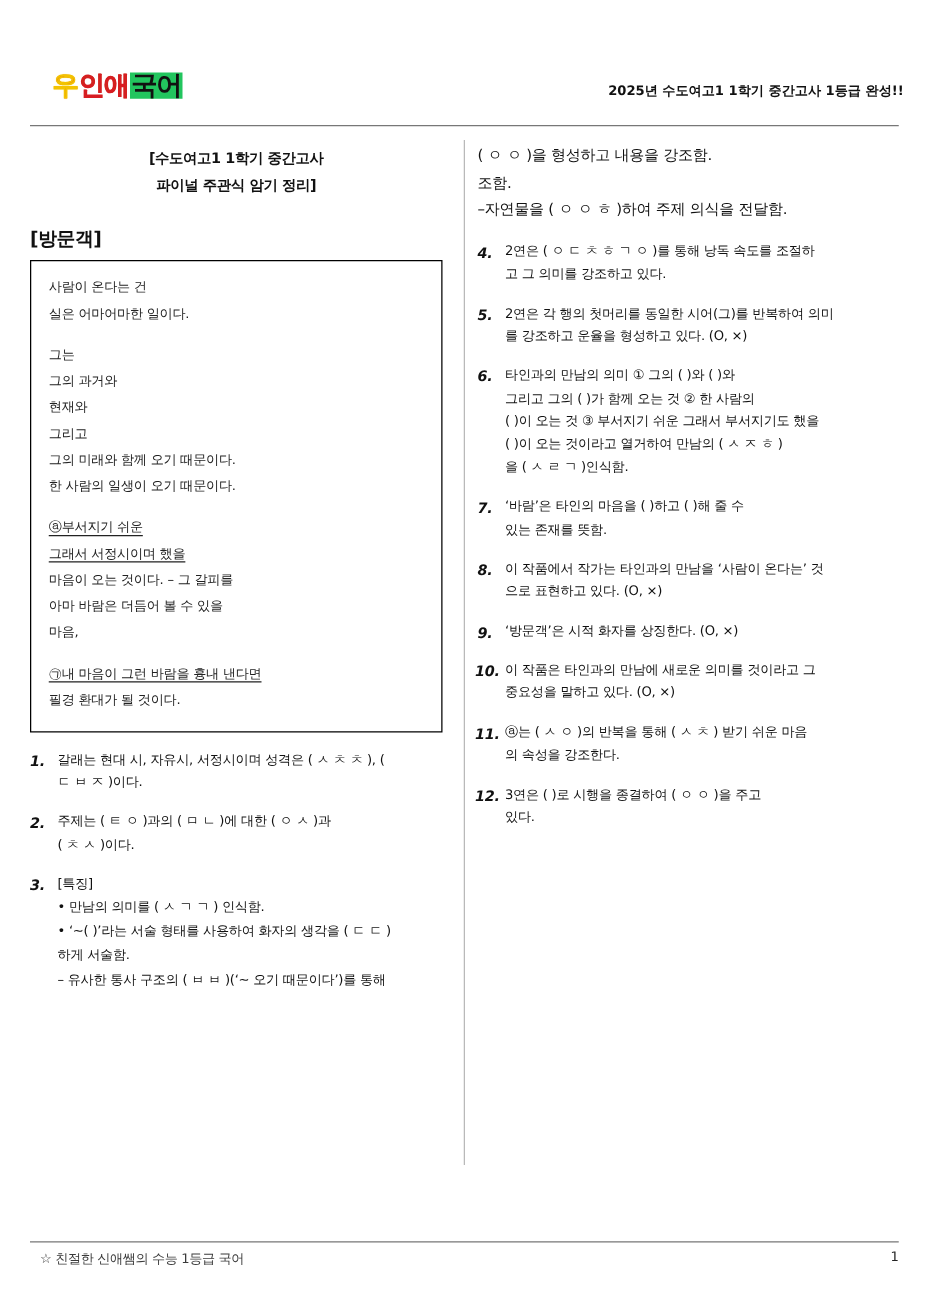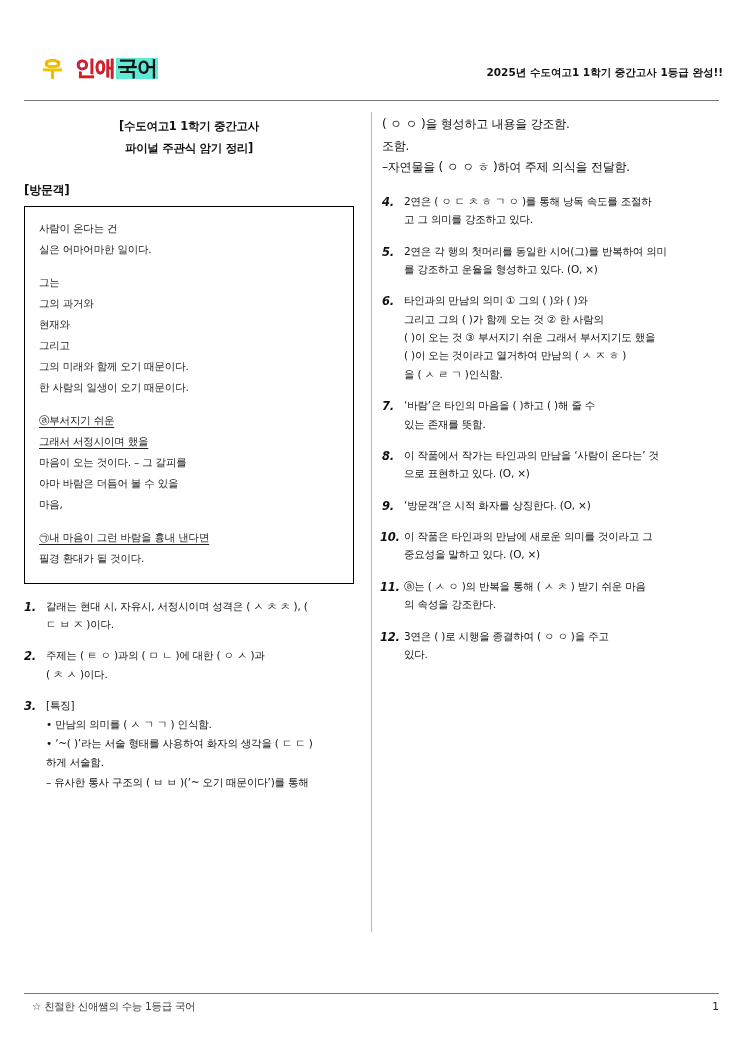--- a/index.html
+++ b/index.html
@@ -38,27 +38,27 @@
     font-size: 21px;
     letter-spacing: -1px;
     line-height: 1;
   }
   .logo .l1 {
     color: #d81c22;
     text-shadow: 0 0 1px #f6d000;
     -webkit-text-stroke: 0.6px #f3c300;
   }
   .logo .l2 {
-    color: #3b82f6;
+    color: #a16207;
     -webkit-text-stroke: 0.6px #d81c22;
-    margin-left: 13px;
+    margin-left: 1px;
   }
   .logo .l3 {
     color: #111;
-    background: #5eead4;
+    background: #22c55e;
     padding: 0 1px;
     margin-left: 1px;
   }
   .header-right {
     position: absolute;
     right: 20px;
     top: 8px;
     font-size: 10.5px;
     font-weight: bold;
     color: #111;
@@ -104,21 +104,21 @@
     font-size: 11.5px;
     font-weight: bold;
     line-height: 1.9;
     margin: 4px 0 0 0;
     letter-spacing: -0.3px;
   }
   .doc-title div { white-space: nowrap; }
 
   .section-label {
     margin-top: 22px;
-    font-size: 12px;
+    font-size: 15px;
     font-weight: bold;
     letter-spacing: -0.3px;
   }
 
   
   .poem-box {
     margin-top: 7px;
     border: 1px solid #000;
     padding: 11px 14px 14px 14px;
     box-sizing: border-box;

